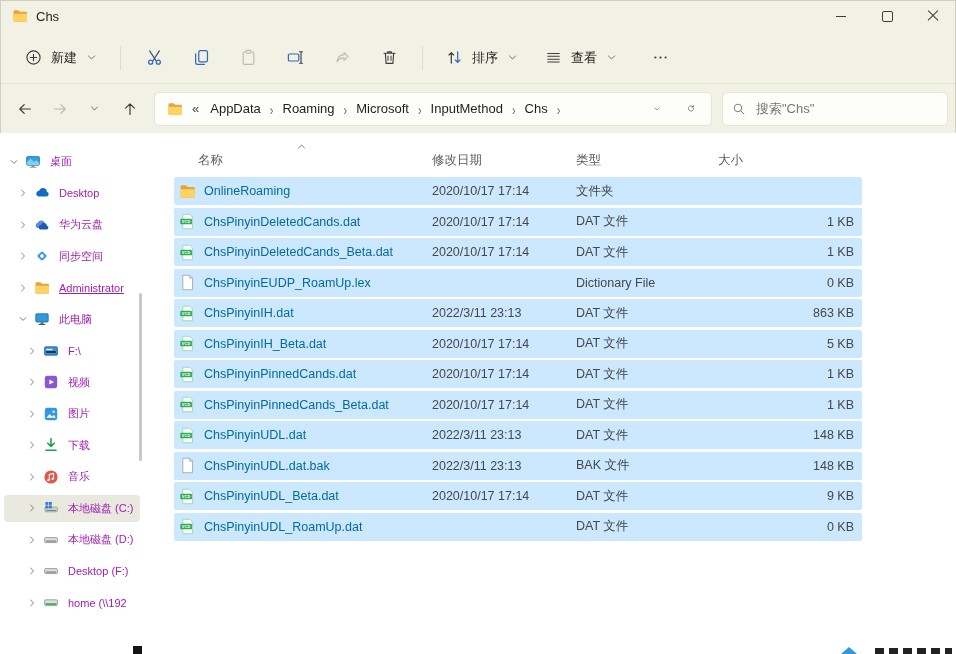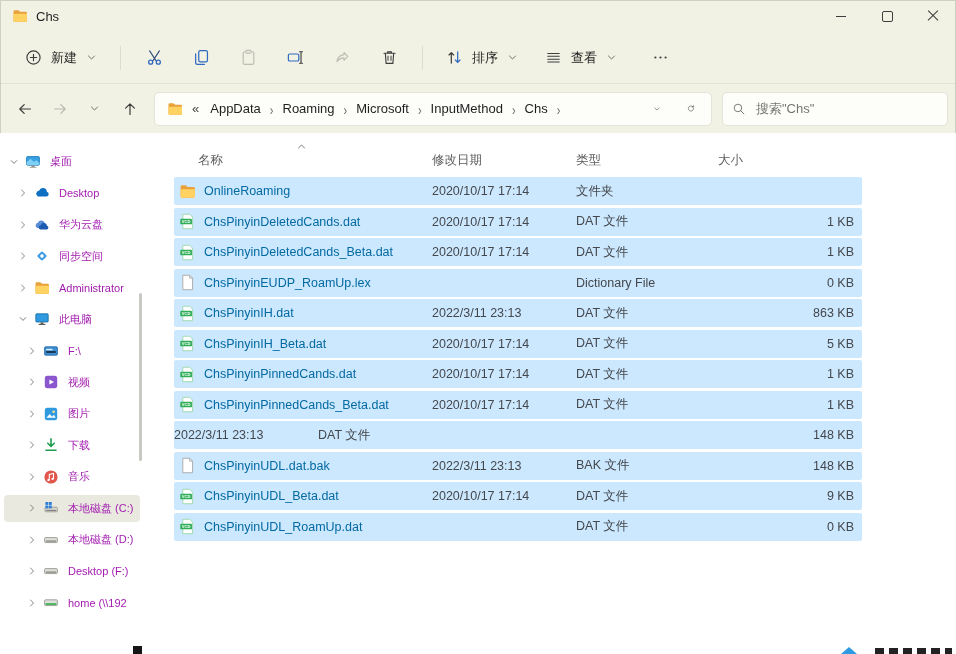--- a/index.html
+++ b/index.html
@@ -350,21 +350,21 @@
               </svg>
             </span>
             <span class="ico">
               <svg viewBox="0 0 16 16">
                 <rect x="4.4" y="4.4" width="7.2" height="7.2" rx="1.4" transform="rotate(45 8 8)" fill="#3f9be1"></rect>
                 <rect x="6.4" y="6.4" width="3.2" height="3.2" rx="0.5" transform="rotate(45 8 8)" fill="#fff"></rect>
               </svg>
             </span>
             <span>同步空间</span>
           </div>
-          <div class="tree-item" style="padding-left: 14px;">
+          <div class="tree-item" style="padding-left: 14px; text-decoration: underline;">
             <span class="tree-chevron">
               <svg viewBox="0 0 16 16">
                 <path d="M5.8 3.2L10.4 8l-4.6 4.8" fill="none" stroke="#6d6d66" stroke-width="1.3" stroke-linecap="round" stroke-linejoin="round"></path>
               </svg>
             </span>
             <span class="ico">
               <svg viewBox="0 0 16 16">
                 <path d="M1.5 3.6c0-.8.6-1.4 1.4-1.4h3.1c.4 0 .8.2 1.1.5l.9 1h5.6c.8 0 1.4.6 1.4 1.4v7.3c0 .8-.6 1.4-1.4 1.4H2.9c-.8 0-1.4-.6-1.4-1.4z" fill="#e9a13b"></path>
                 <path d="M1.5 5.8h13.5v6.6c0 .8-.6 1.4-1.4 1.4H2.9c-.8 0-1.4-.6-1.4-1.4z" fill="#ffd262"></path>
               </svg>
@@ -649,20 +649,30 @@
                     <text x="6.7" y="9.4" font-size="3.9" font-weight="bold" fill="#fff" text-anchor="middle" font-family="sans-serif">VCD</text>
                   </svg>
                 </span>
                 <span>ChsPinyinPinnedCands_Beta.dat</span>
               </span>
               <span class="cell-date">2020/10/17 17:14</span>
               <span class="cell-type">DAT 文件</span>
               <span class="cell-size">1 KB</span>
             </div>
             <div class="file-row selected">
+              <span class="cell-name">
+                <span class="ico">
+                  <svg viewBox="0 0 16 16">
+                    <path d="M3.6 1.2h6.5l2.7 2.7v10.9H3.6z" fill="#fff" stroke="#9fd8ae" stroke-width="0.9"></path>
+                    <rect x="1.2" y="5.3" width="11" height="5.4" rx="1.1" fill="#2fae57"></rect>
+                    <text x="6.7" y="9.4" font-size="3.9" font-weight="bold" fill="#fff" text-anchor="middle" font-family="sans-serif">VCD</text>
+                  </svg>
+                </span>
+                <span>ChsPinyinUDL.dat</span>
+              </span>
               <span class="cell-date">2022/3/11 23:13</span>
               <span class="cell-type">DAT 文件</span>
               <span class="cell-size">148 KB</span>
             </div>
             <div class="file-row selected">
               <span class="cell-name">
                 <span class="ico">
                   <svg viewBox="0 0 16 16">
                     <path d="M3.6 1.2h6.5l2.7 2.7v10.9H3.6z" fill="#fff" stroke="#aaaaaa" stroke-width="0.9"></path>
                     <path d="M10.1 1.2v2.7h2.7" fill="none" stroke="#aaaaaa" stroke-width="0.9"></path>

